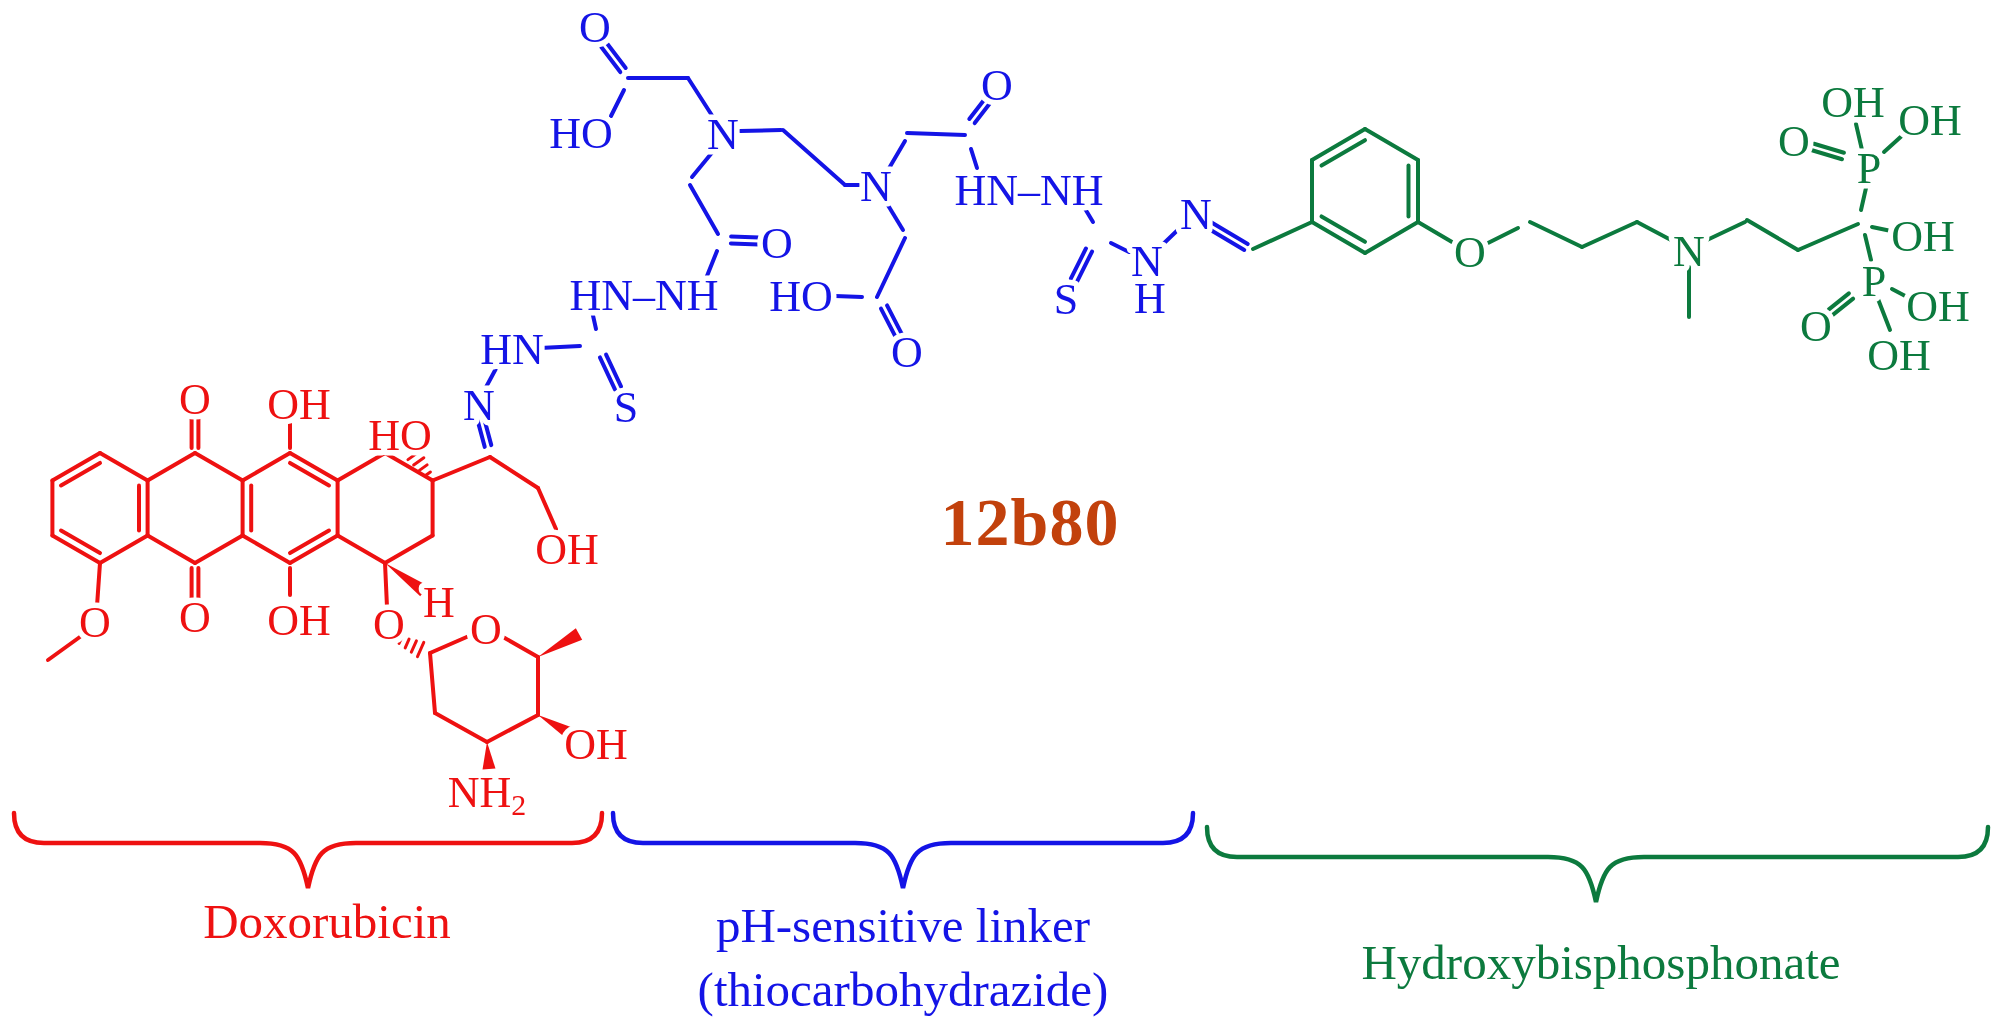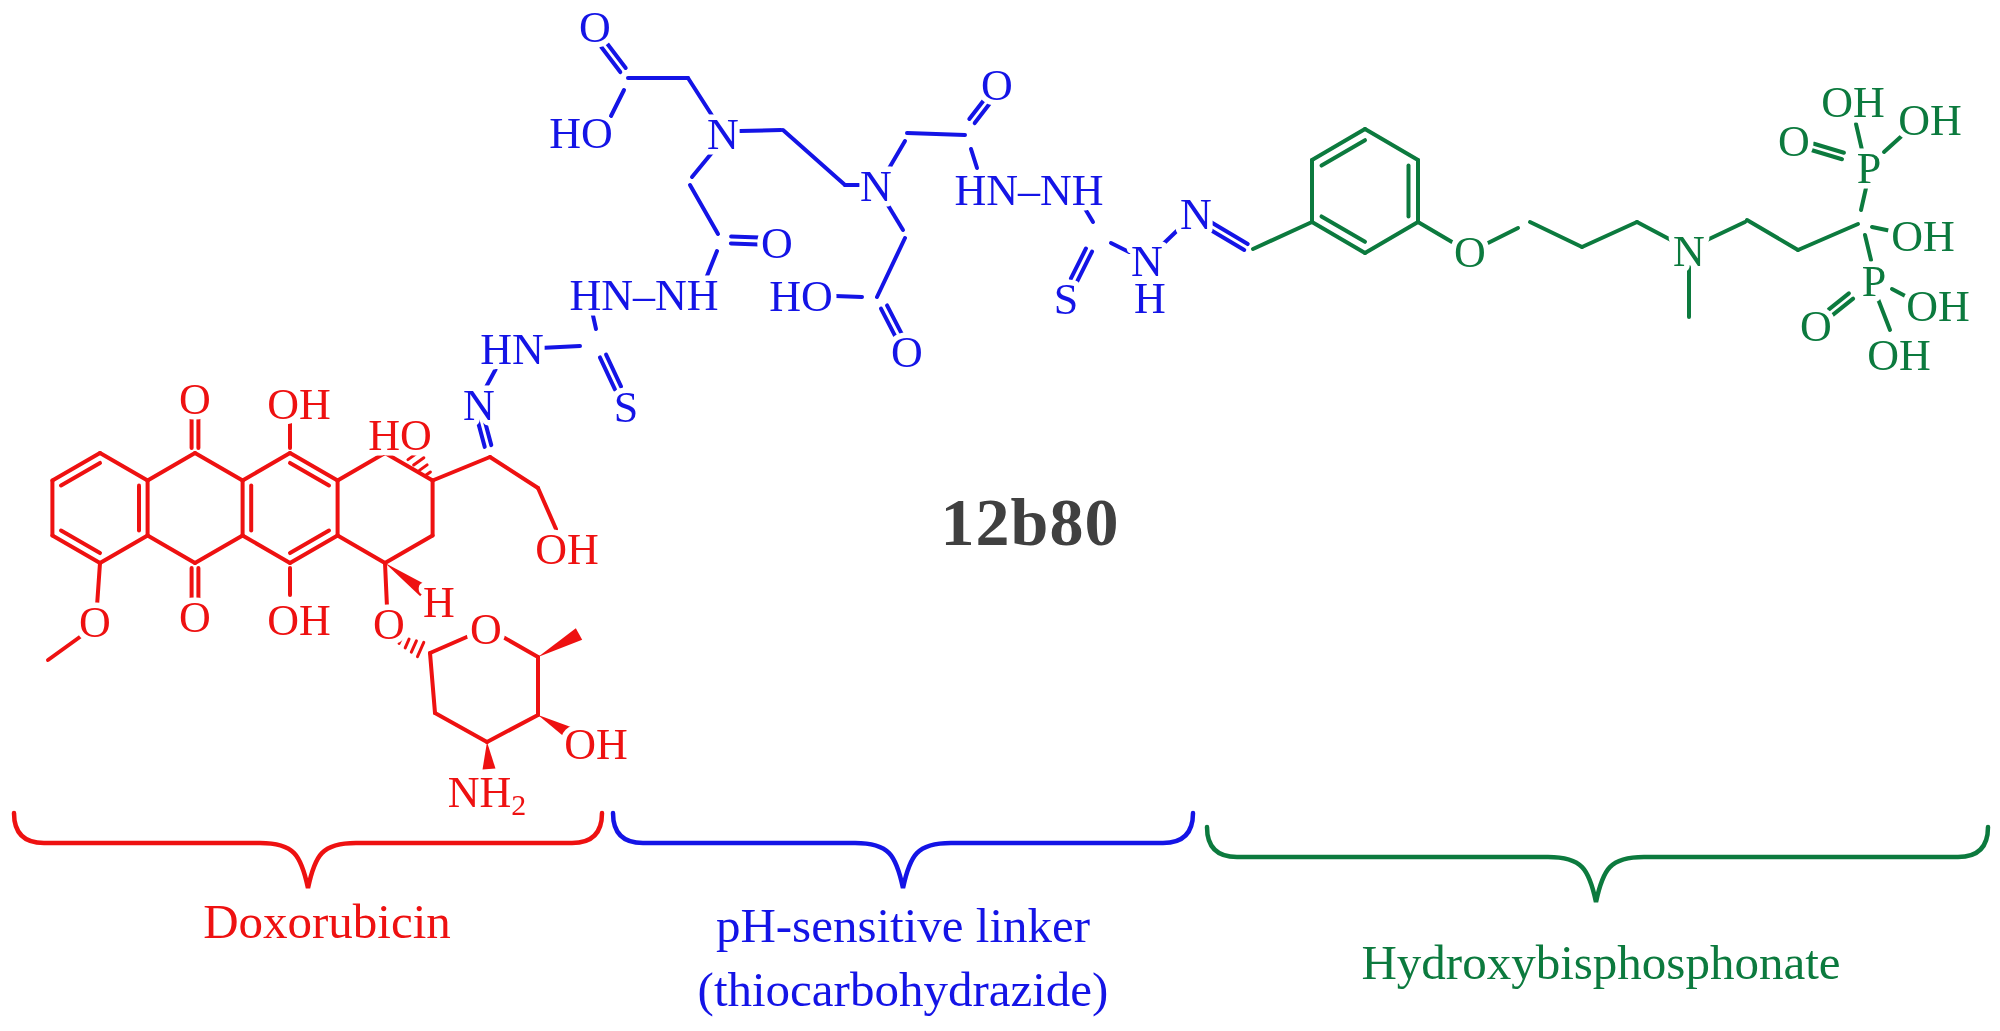--- a/index.html
+++ b/index.html
@@ -5,21 +5,21 @@
   html,body{margin:0;padding:0;background:#ffffff;}
   #figure{position:relative;width:2000px;height:1031px;background:#ffffff;overflow:hidden;
           font-family:"Liberation Serif", serif;}
   #mol-svg{position:absolute;left:0;top:0;}
   .caption{position:absolute;transform:translate(-50%,-50%);text-align:center;
            font-size:49px;line-height:64px;white-space:nowrap;}
   #caption-dox{left:327px;top:922px;}
   #caption-linker{left:903px;top:958px;}
   #caption-vector{left:1601px;top:963px;}
   #compound-title{position:absolute;left:1030px;top:522px;transform:translate(-50%,-50%);
-                  font-weight:bold;font-size:68px;color:#404040;letter-spacing:1px;}
+                  font-weight:bold;font-size:68px;color:#c2410c;letter-spacing:1px;}
 </style>
 </head>
 <body>
 
 <div id="figure">
 
   <svg id="mol-svg" width="2000" height="1031" viewBox="0 0 2000 1031">
       <g stroke="#ee1111" fill="none" color="#ee1111">
         <line x1="100" y1="453" x2="147.6" y2="480.5" stroke-width="4" stroke-linecap="round"></line>
         <line x1="147.6" y1="480.5" x2="147.6" y2="535.5" stroke-width="4" stroke-linecap="round"></line>

